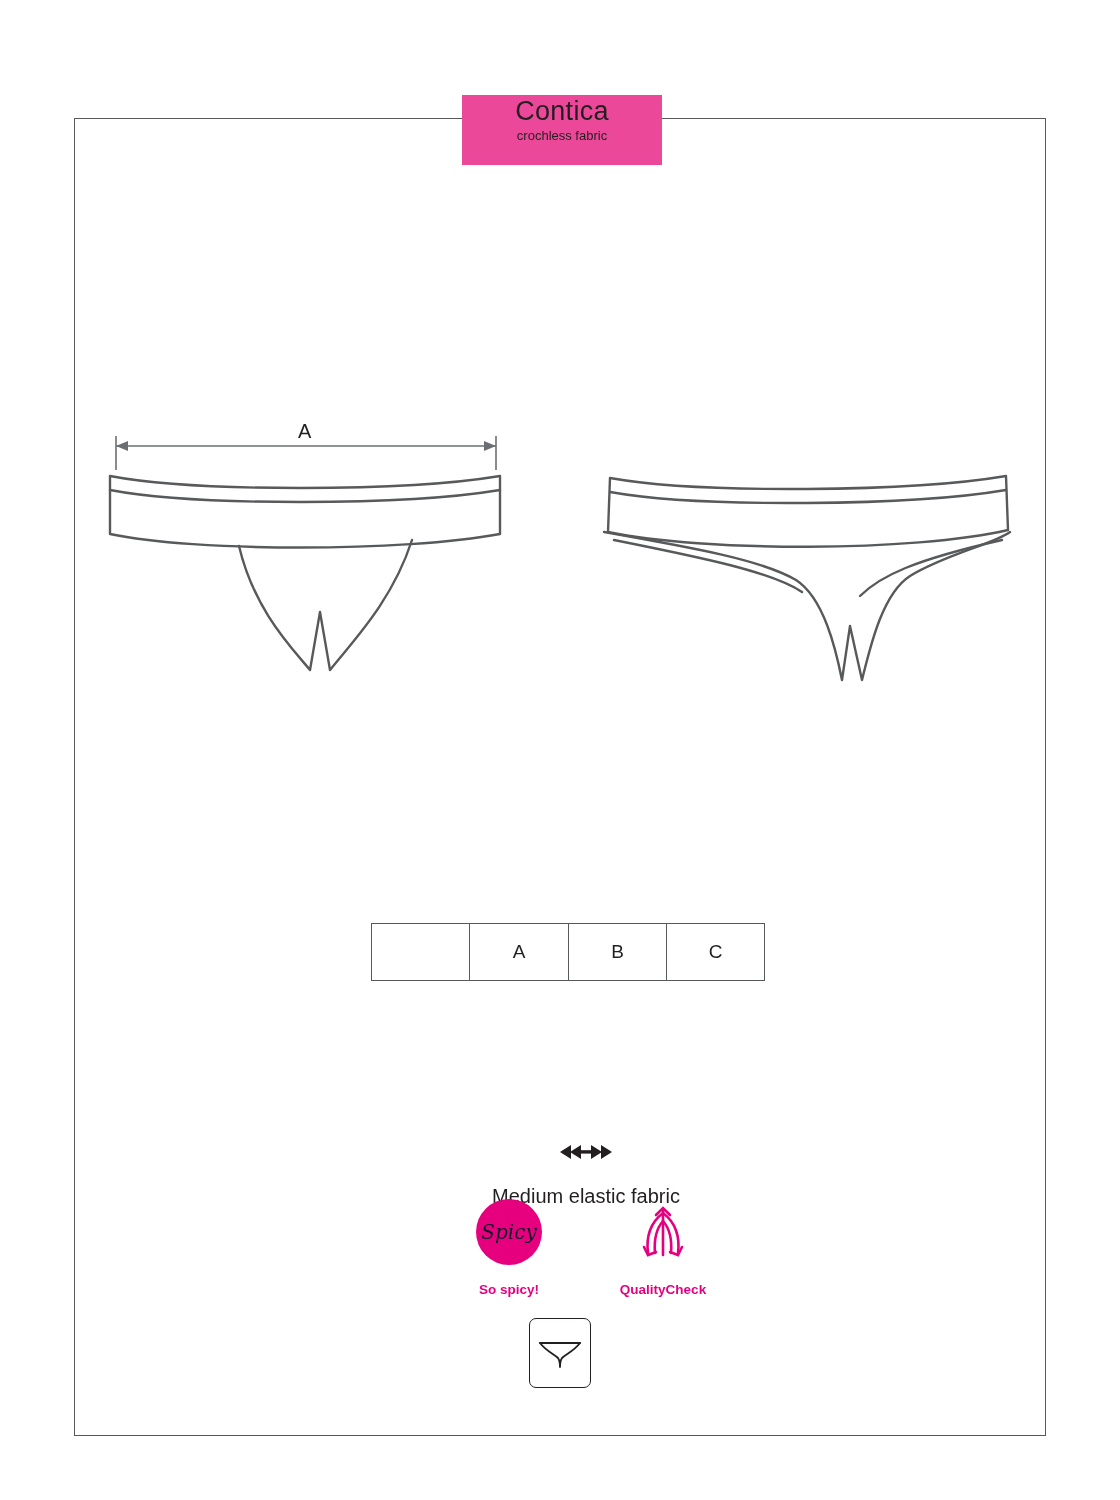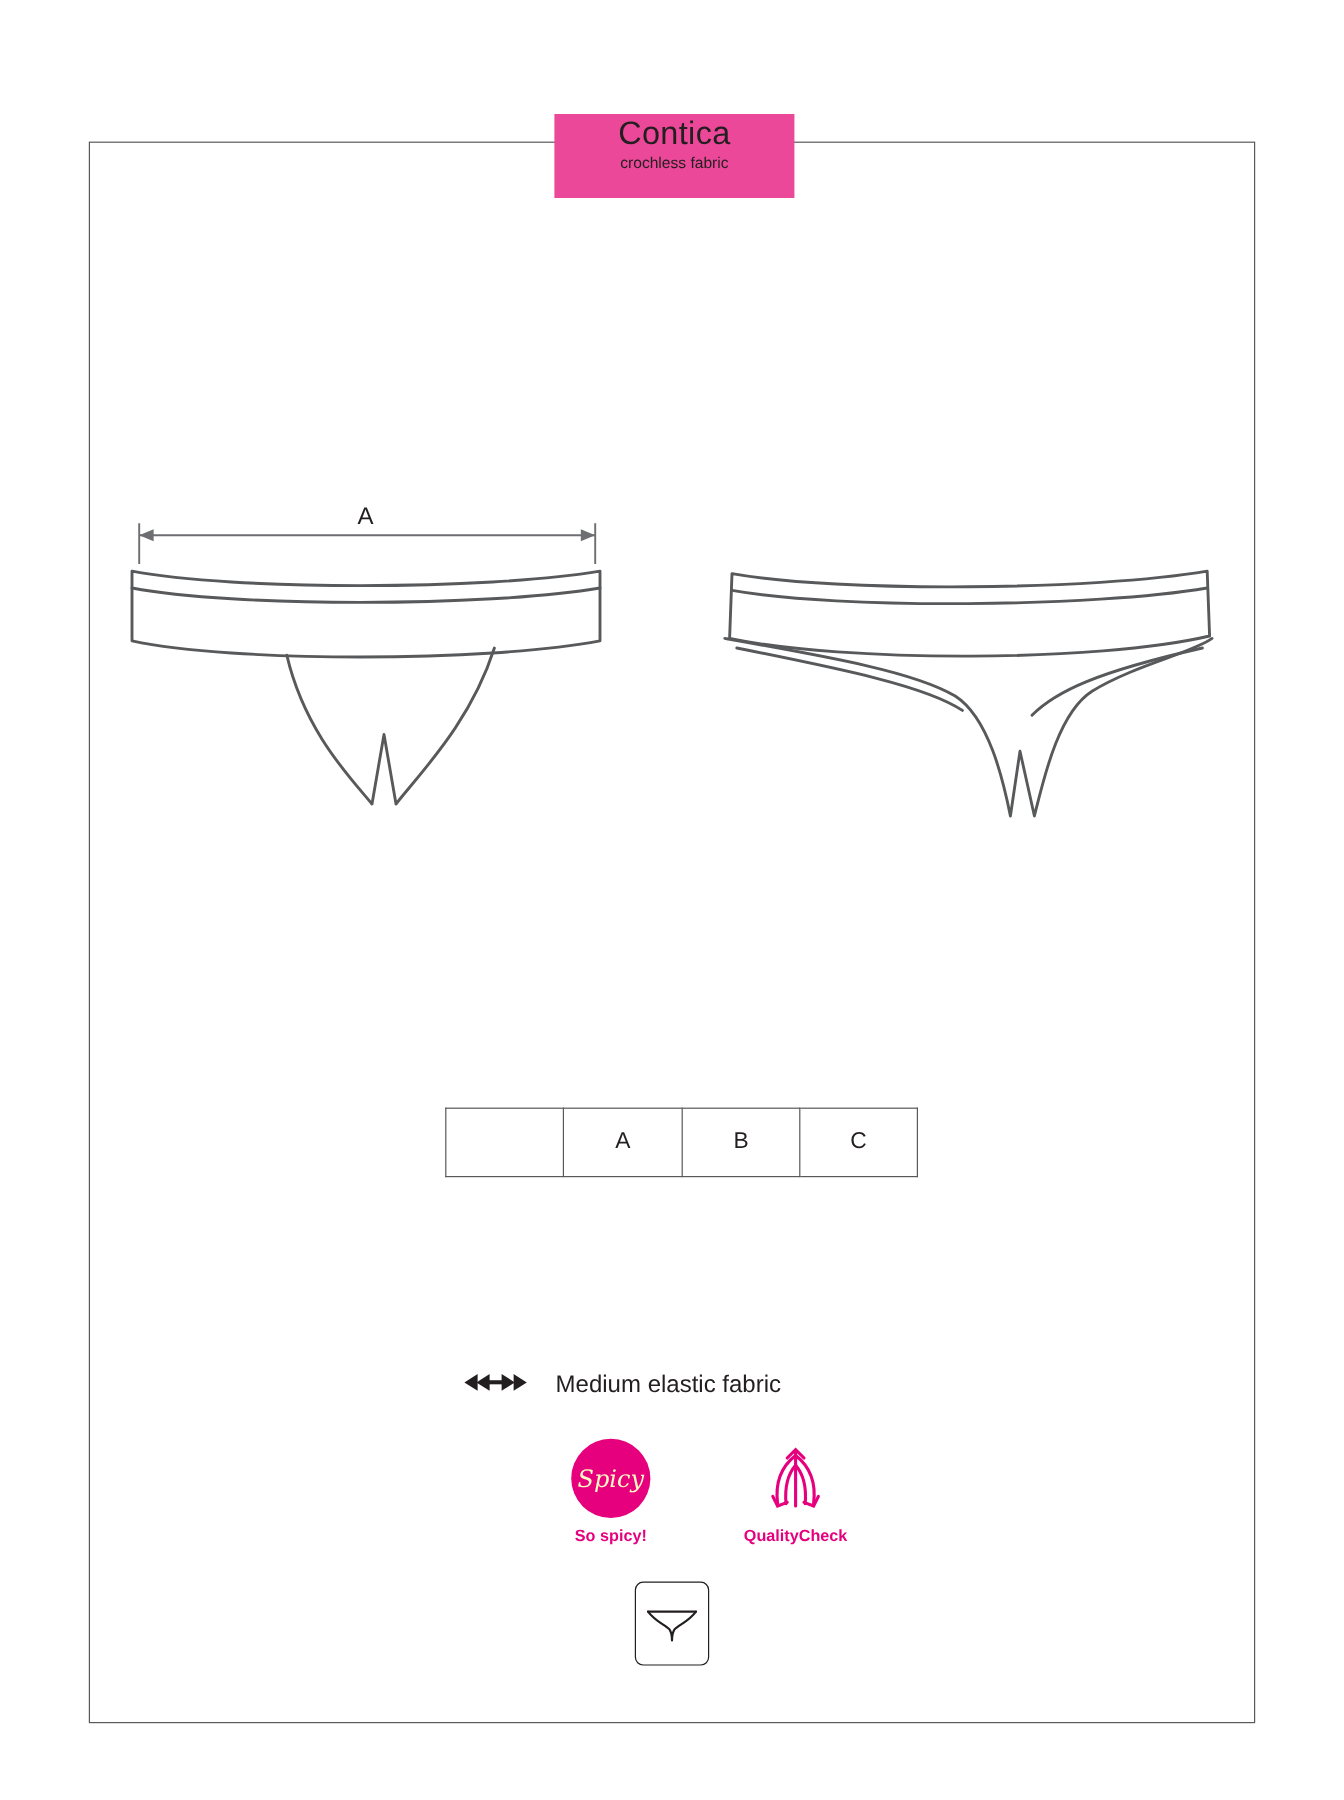--- a/index.html
+++ b/index.html
@@ -97,21 +97,23 @@
   .size-table td.val-a { width: 96px; }
 
   
   .elastic-row {
     position: absolute;
     left: 371px;
     top: 1142px;
     width: 430px;
     display: flex;
     align-items: center;
-    gap: 8px;
+    justify-content: center;
+    gap: 19px;
+    flex-direction: column;
   }
   .elastic-text {
     font-size: 20px;
     color: #231f20;
   }
 
   
   .badges {
     position: absolute;
     left: 371px;
@@ -127,31 +129,31 @@
   }
   .badge-mark {
     height: 68px;
     display: flex;
     align-items: center;
     justify-content: center;
   }
   .badge-label {
     font-size: 13.5px;
     font-weight: bold;
-    margin-top: 6px;
+    margin-top: 16px;
   }
   .badge-spicy .badge-label { color: #e6007e; }
   .badge-stretch .badge-label { color: #e6007e; }
   .badge-quality .badge-label { color: #1b6ec2; }
 
   .spicy-circle {
     width: 66px; height: 66px;
     border-radius: 50%;
     background: #e6007e;
-    color: #fef9c3;
+    color: #0f172a;
     display: flex;
     align-items: center;
     justify-content: center;
     font-family: "DejaVu Serif", serif;
     font-style: italic;
     font-size: 20px;
   }
 
   
   .picto-box {

